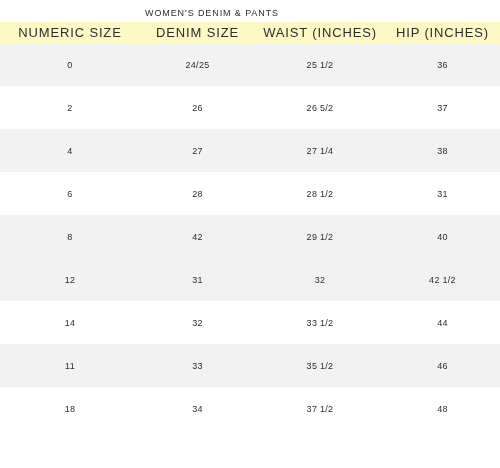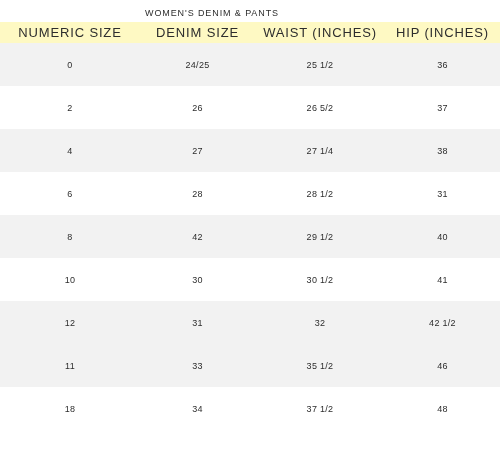--- a/index.html
+++ b/index.html
@@ -110,31 +110,31 @@
         <td>28</td>
         <td>28 1/2</td>
         <td>31</td>
       </tr>
       <tr class="odd">
         <td>8</td>
         <td>42</td>
         <td>29 1/2</td>
         <td>40</td>
       </tr>
-      <tr class="even">
-        <td>10</td>
-        <td>30</td>
-        <td>30 1/2</td>
-        <td>41</td>
-      </tr>
       <tr class="odd">
         <td>12</td>
         <td>31</td>
         <td>32</td>
         <td>42 1/2</td>
+      </tr>
+      <tr class="even">
+        <td>14</td>
+        <td>32</td>
+        <td>33 1/2</td>
+        <td>44</td>
       </tr>
       <tr class="odd">
         <td>11</td>
         <td>33</td>
         <td>35 1/2</td>
         <td>46</td>
       </tr>
       <tr class="even">
         <td>18</td>
         <td>34</td>

